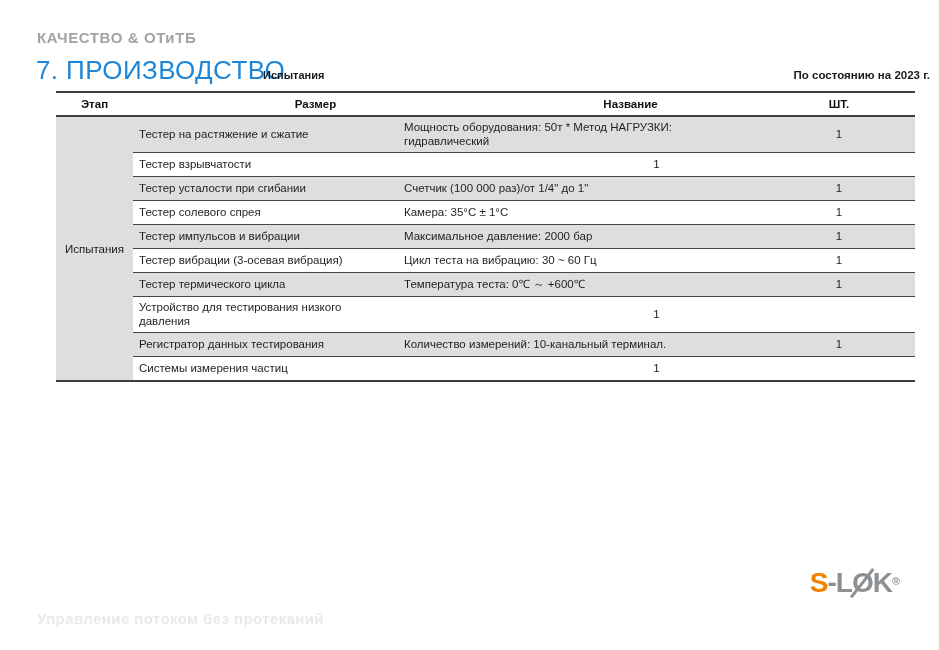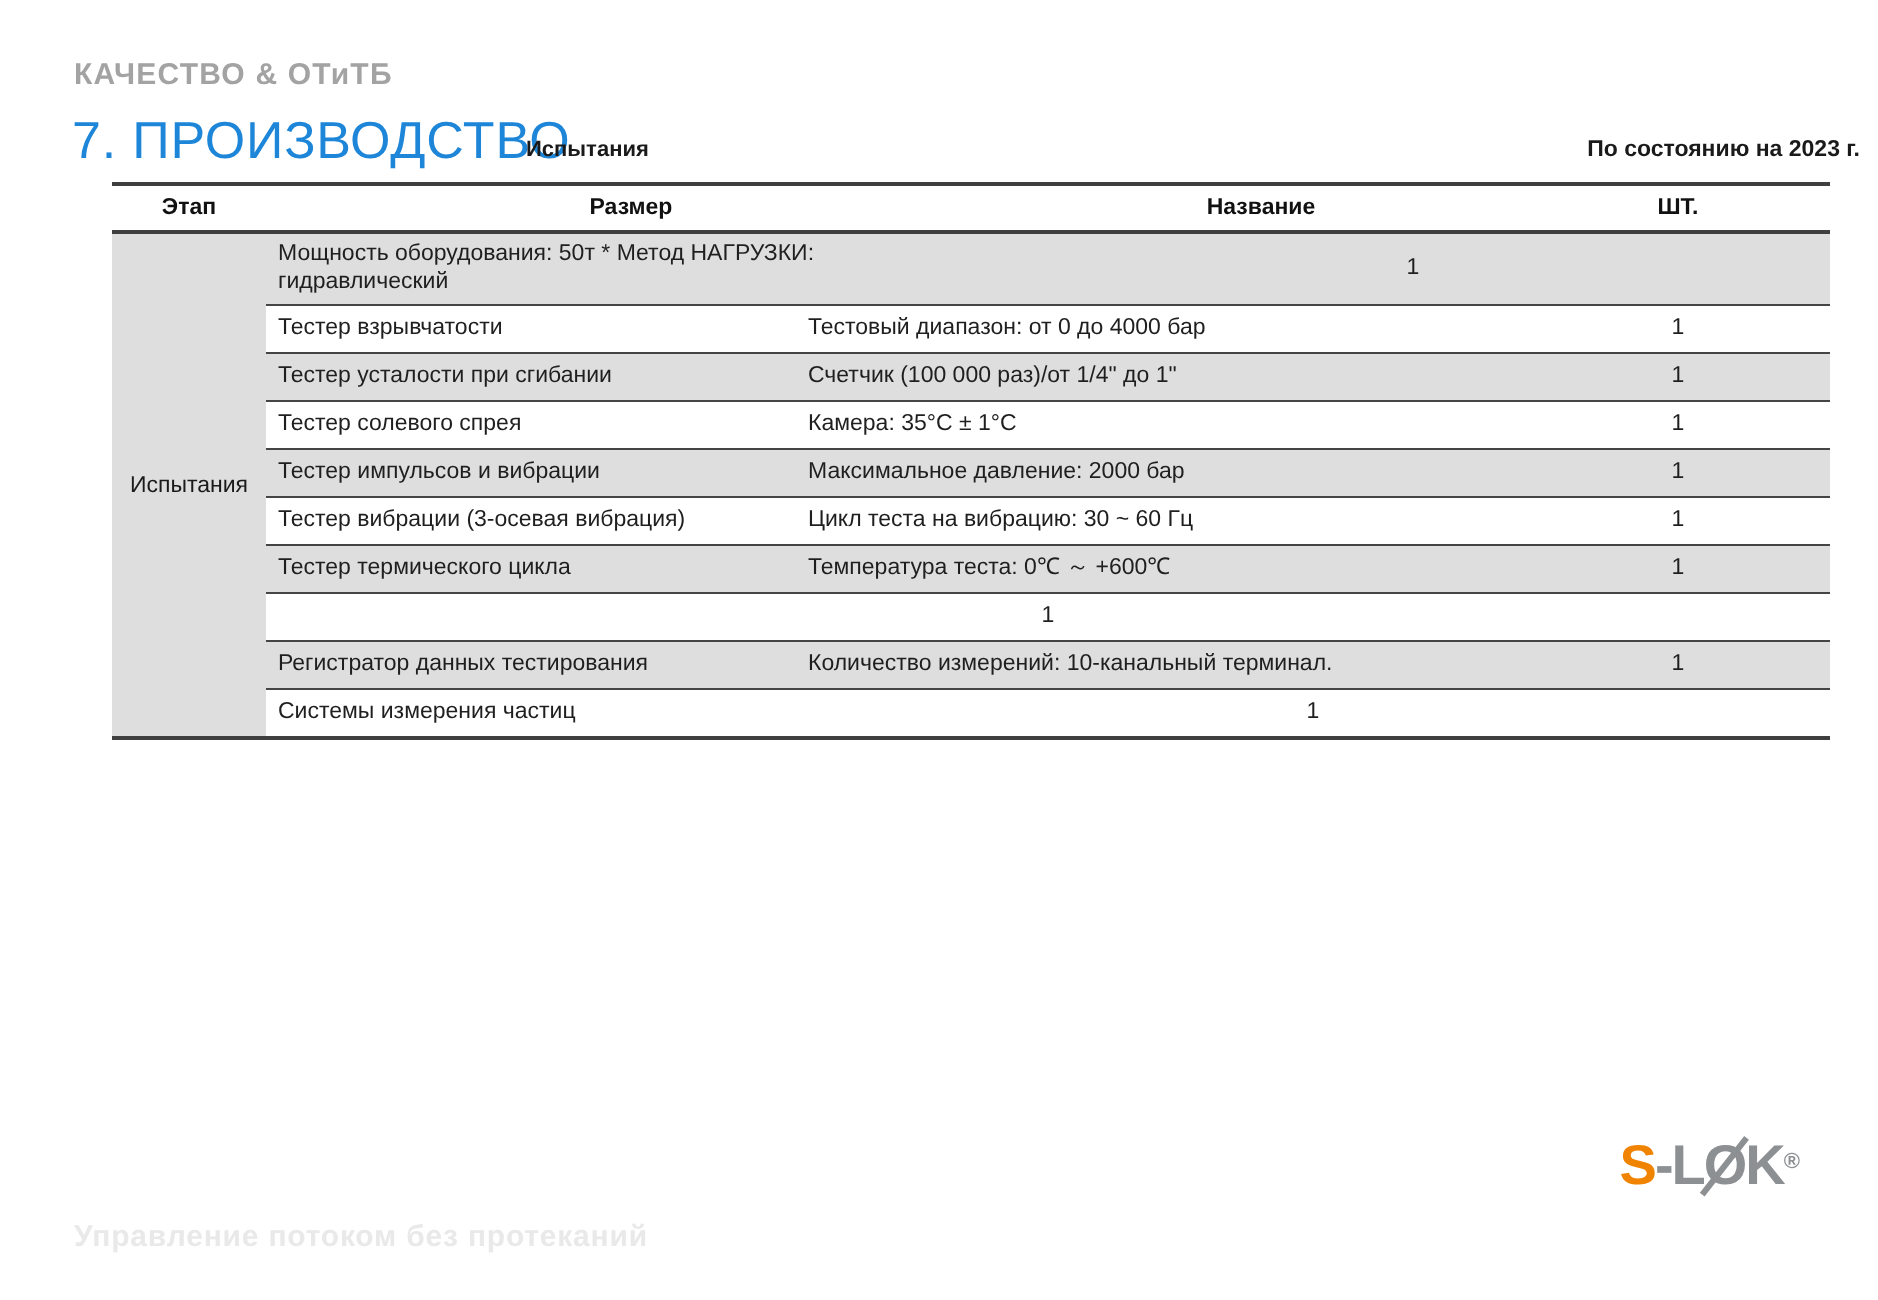--- a/index.html
+++ b/index.html
@@ -92,28 +92,28 @@
       <div class="th th-size">Размер</div>
       <div class="th th-name">Название</div>
       <div class="th th-qty">ШТ.</div>
     </div>
 
     <div class="tbody">
       <div class="etap-cell">Испытания</div>
       <div class="rows">
 
         <div class="row gray">
+          <div class="cell cell-name">Тестер на растяжение и сжатие</div>
           <div class="cell cell-size">Мощность оборудования: 50т * Метод НАГРУЗКИ:
 гидравлический</div>
           <div class="cell cell-qty">1</div>
         </div>
 
         <div class="row">
           <div class="cell cell-name">Тестер взрывчатости</div>
-          <div class="cell cell-size">Тестовый диапазон: от 0 до 4000 бар</div>
           <div class="cell cell-qty">1</div>
         </div>
 
         <div class="row gray">
           <div class="cell cell-name">Тестер усталости при сгибании</div>
           <div class="cell cell-size">Счетчик (100 000 раз)/от 1/4" до 1"</div>
           <div class="cell cell-qty">1</div>
         </div>
 
         <div class="row">
@@ -134,20 +134,22 @@
           <div class="cell cell-qty">1</div>
         </div>
 
         <div class="row gray">
           <div class="cell cell-name">Тестер термического цикла</div>
           <div class="cell cell-size">Температура теста: 0℃ ～ +600℃</div>
           <div class="cell cell-qty">1</div>
         </div>
 
         <div class="row">
+          <div class="cell cell-name">Устройство для тестирования низкого
+давления</div>
           <div class="cell cell-qty">1</div>
         </div>
 
         <div class="row gray">
           <div class="cell cell-name">Регистратор данных тестирования</div>
           <div class="cell cell-size">Количество измерений: 10-канальный терминал.</div>
           <div class="cell cell-qty">1</div>
         </div>
 
         <div class="row">

